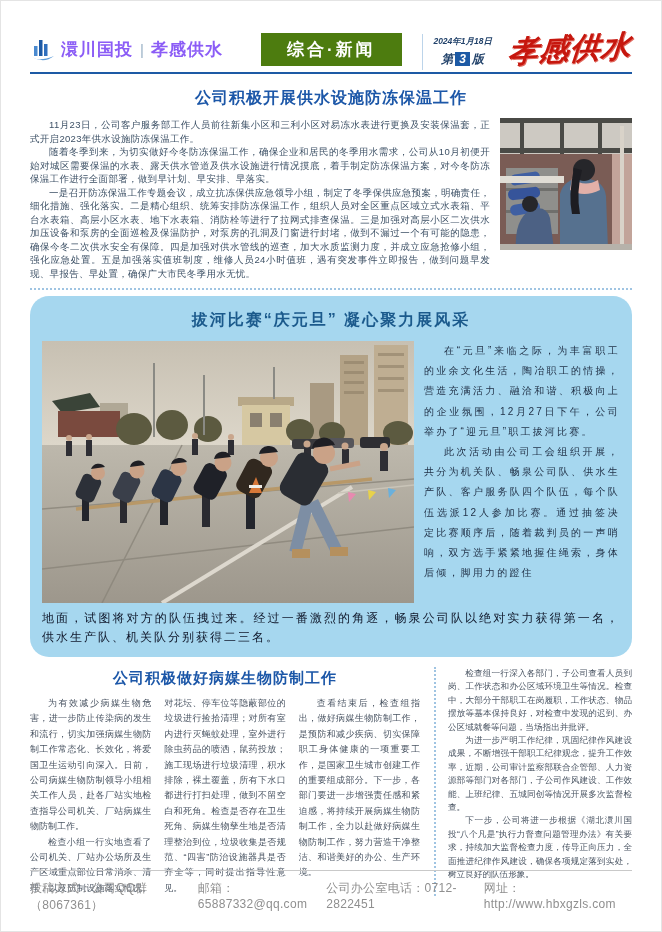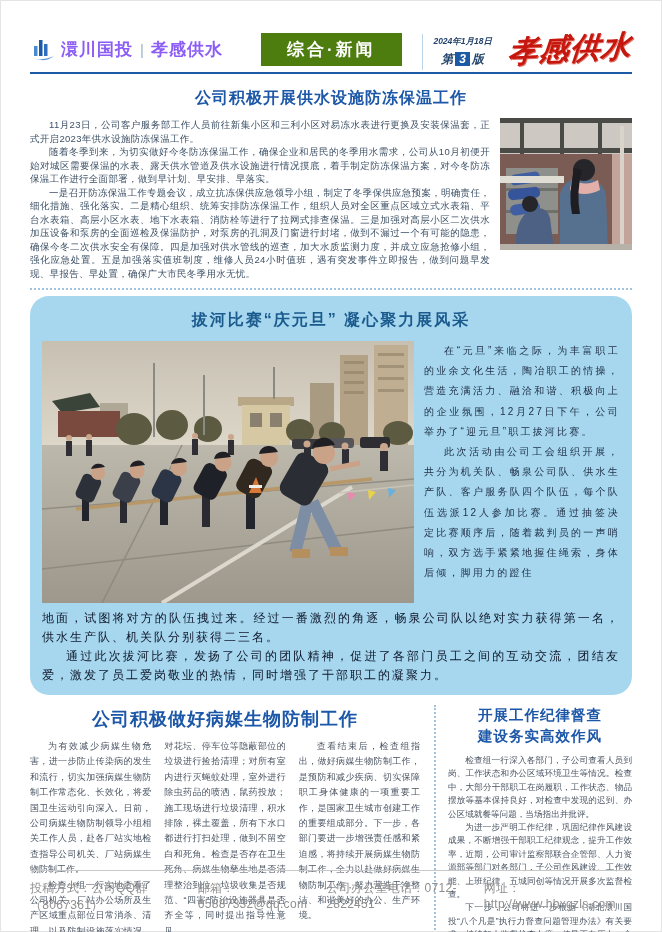--- a/index.html
+++ b/index.html
@@ -50,21 +50,21 @@
   .box-main { display:flex; gap:10px; }
   .photo2 { width:372px; height:262px; flex:0 0 auto; display:block; background:#cfc9bd; }
   .box-col { flex:1; font-size:10px; line-height:20.2px; color:#1f2f45; text-align:justify; letter-spacing:2.2px; }
   .box-col p { text-indent:2em; }
   .box-bottom { margin-top:6px; font-size:12px; line-height:19px; color:#0f172a; text-align:justify; letter-spacing:2px; }
   .box-bottom p.ind { text-indent:2em; }
 
   
   .bottom { display:flex; margin-top:10px; }
   .a3 { width:402px; padding-right:12px; }
-  .a3 h3 { text-align:center; color:#1c57a8; font-size:18px; letter-spacing:1px; margin:2px 0 8px 0; }
+  .a3 h3 { text-align:center; color:#1c57a8; font-size:15px; letter-spacing:1px; margin:2px 0 8px 0; }
   .a3 .cols { column-count:3; column-gap:13px; font-size:9px; line-height:15.4px; color:#4a5563; text-align:justify; }
   .cols p { text-indent:2em; }
   .vdiv { border-left:2px dotted #9fc4e2; margin:0 2px; }
   .a4 { flex:1; padding-left:10px; }
   .a4 h3 { text-align:center; color:#1c57a8; font-size:14.5px; letter-spacing:1px; line-height:21px; margin:0 0 7px 0; }
   .a4 .txt { font-size:8.6px; line-height:13.4px; color:#4a5563; text-align:justify; }
   .a4 .txt p { text-indent:2em; }
 
   
   .paper-footer {
@@ -271,36 +271,34 @@
           <path d="M214 136 l6 16 l-13 0 z" fill="#d87838"></path>
           <rect x="207" y="144" width="13" height="3" fill="#f0ede6"></rect>
         </svg>
         <div class="box-col">
           <p>在“元旦”来临之际，为丰富职工的业余文化生活，陶冶职工的情操，营造充满活力、融洽和谐、积极向上的企业氛围，12月27日下午，公司举办了“迎元旦”职工拔河比赛。</p>
           <p>此次活动由公司工会组织开展，共分为机关队、畅泉公司队、供水生产队、客户服务队四个队伍，每个队伍选派12人参加比赛。通过抽签决定比赛顺序后，随着裁判员的一声哨响，双方选手紧紧地握住绳索，身体后倾，脚用力的蹬住</p>
         </div>
       </div>
       <div class="box-bottom">
         <p>地面，试图将对方的队伍拽过来。经过一番激烈的角逐，畅泉公司队以绝对实力获得第一名，供水生产队、机关队分别获得二三名。</p>
-        <p class="ind">通过此次拔河比赛，发扬了公司的团队精神，促进了各部门员工之间的互动交流，团结友爱，激发了员工爱岗敬业的热情，同时增强了干部职工的凝聚力。</p>
       </div>
     </section>
 
     <section class="bottom">
       <article class="a3">
         <h3>公司积极做好病媒生物防制工作</h3>
         <div class="cols">
           <p>为有效减少病媒生物危害，进一步防止传染病的发生和流行，切实加强病媒生物防制工作常态化、长效化，将爱国卫生运动引向深入。日前，公司病媒生物防制领导小组相关工作人员，赴各厂站实地检查指导公司机关、厂站病媒生物防制工作。</p>
           <p>检查小组一行实地查看了公司机关、厂站办公场所及生产区域重点部位日常消杀、清理，以及防制设施落实情况。对花坛、停车位等隐蔽部位的垃圾进行捡拾清理；对所有室内进行灭蝇蚊处理，室外进行除虫药品的喷洒，鼠药投放；施工现场进行垃圾清理，积水排除，裸土覆盖，所有下水口都进行打扫处理，做到不留空白和死角。检查是否存在卫生死角、病媒生物孳生地是否清理整治到位，垃圾收集是否规范、“四害”防治设施器具是否齐全等，同时提出指导性意见。</p>
           <p>查看结束后，检查组指出，做好病媒生物防制工作，是预防和减少疾病、切实保障职工身体健康的一项重要工作，是国家卫生城市创建工作的重要组成部分。下一步，各部门要进一步增强责任感和紧迫感，将持续开展病媒生物防制工作，全力以赴做好病媒生物防制工作，努力营造干净整洁、和谐美好的办公、生产环境。</p>
         </div>
       </article>
       <div class="vdiv"></div>
       <article class="a4">
-        <h3><span>开展工作纪律督查</span><br><span>建设务实高效作风</span></h3>
         <div class="txt">
           <p>检查组一行深入各部门，子公司查看人员到岗、工作状态和办公区域环境卫生等情况。检查中，大部分干部职工在岗履职，工作状态、物品摆放等基本保持良好，对检查中发现的迟到、办公区域就餐等问题，当场指出并批评。</p>
           <p>为进一步严明工作纪律，巩固纪律作风建设成果，不断增强干部职工纪律观念，提升工作效率，近期，公司审计监察部联合企管部、人力资源部等部门对各部门，子公司作风建设、工作效能、上班纪律、五城同创等情况开展多次监督检查。</p>
           <p>下一步，公司将进一步根据《湖北澴川国投“八个凡是”执行力督查问题管理办法》有关要求，持续加大监督检查力度，传导正向压力，全面推进纪律作风建设，确保各项规定落到实处，树立良好的队伍形象。</p>
         </div>
       </article>
     </section>
 
   </div>
 

